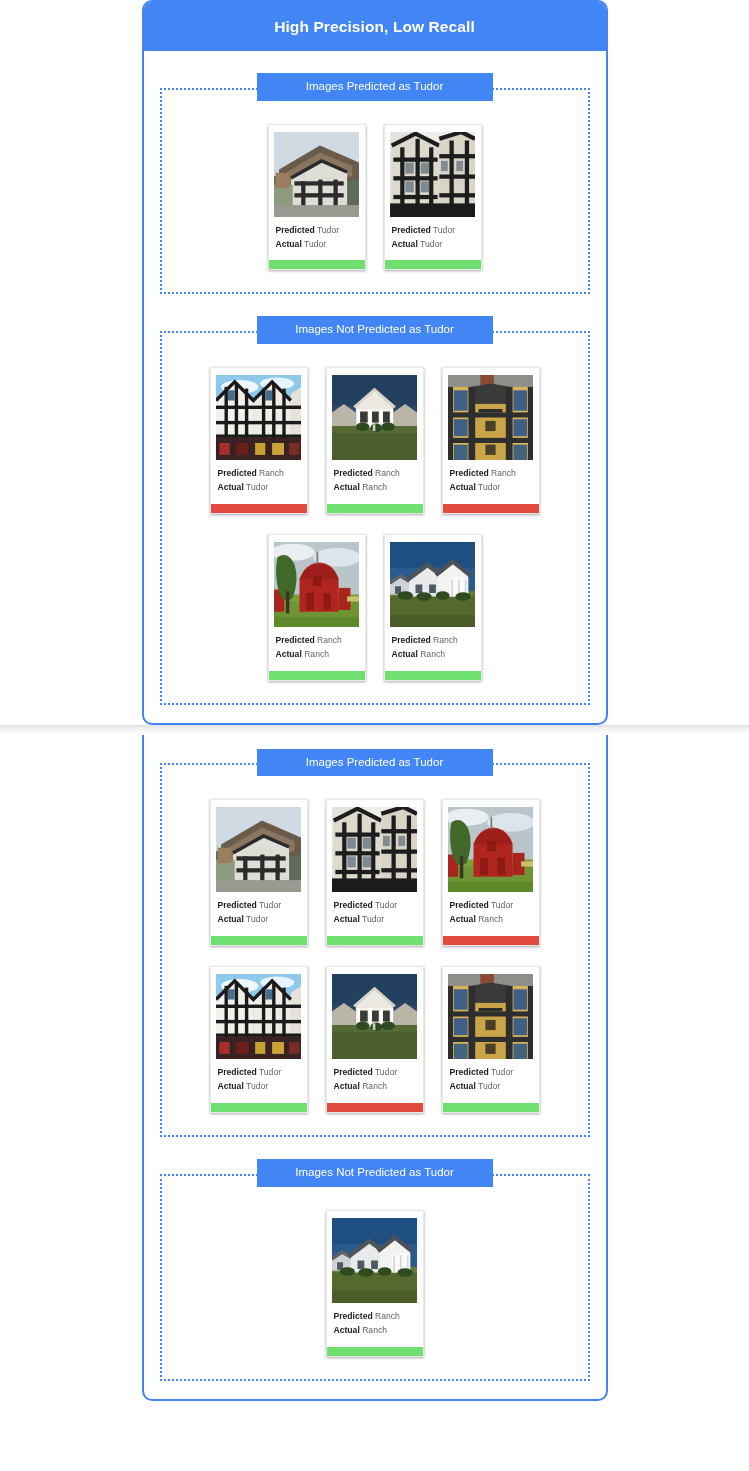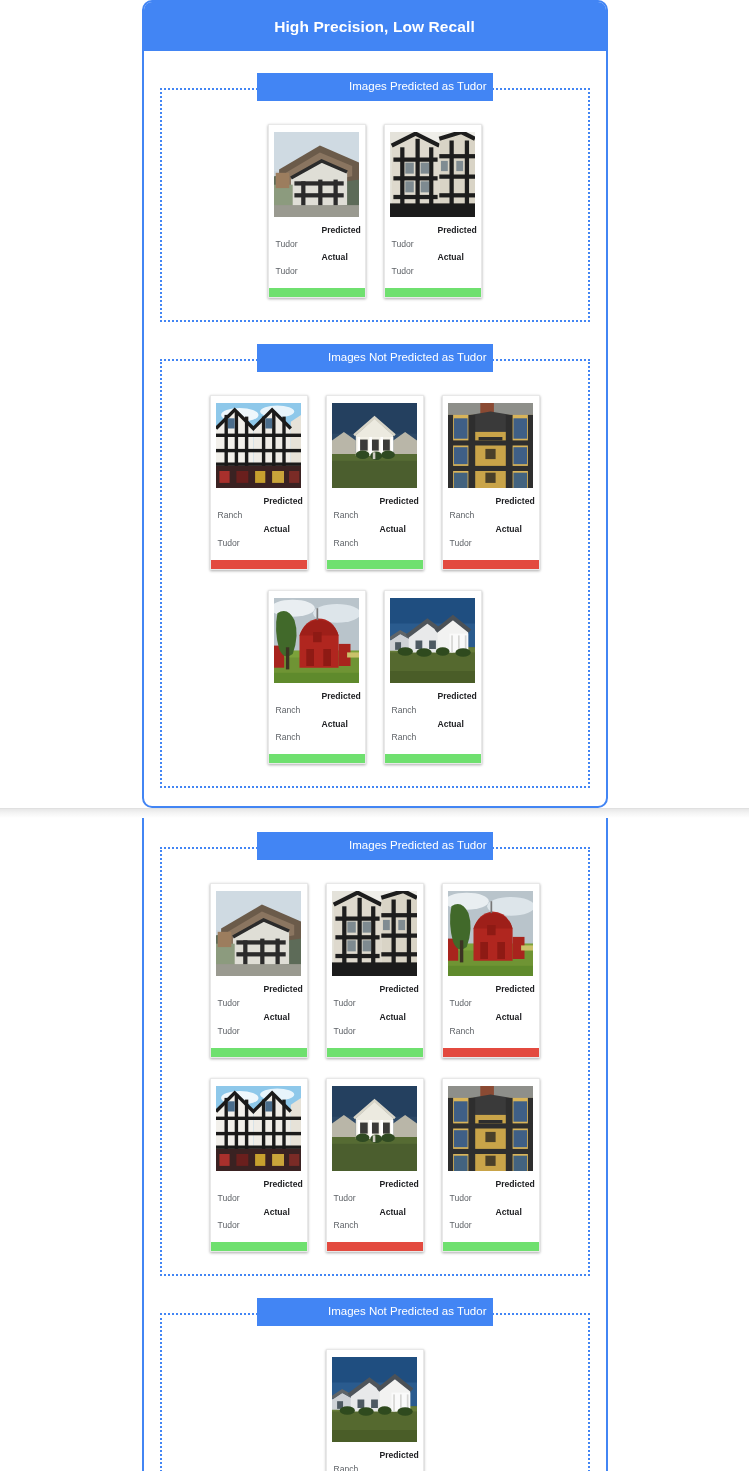--- a/index.html
+++ b/index.html
@@ -46,21 +46,21 @@
   .group { position: relative; margin: 22px 16px 0 16px; }
   .group-label {
     position: relative;
     z-index: 3;
     display: block;
     width: 236px;
     margin: 0 auto;
     background: #4285f4;
     color: #fff;
     font-size: 11.5px;
-    text-align: right;
+    text-align: center;
     padding: 7px 6px 8px 6px;
     line-height: 1.1;
   }
   .group-box {
     position: relative;
     margin-top: -13px;
     border: 2px dotted #4285f4;
     padding: 26px 10px 14px 10px;
     min-height: 60px;
   }
@@ -90,21 +90,21 @@
     position: relative;
     background: #777;
   }
   .card-thumb svg { display:block; width:100%; height:100%; }
   .card-meta {
     padding: 7px 0 9px 7px;
     font-size: 8.6px;
     line-height: 1.62;
     color: #5f6368;
   }
-  .card-meta .k { font-weight: bold; color: #202124; margin-left: 46px; }
+  .card-meta .k { font-weight: bold; color: #202124; }
   .card-meta .v { color: #5f6368; }
   .card-bar { height: 9px; width: 100%; margin-top: auto; }
   .bar-correct { background: #6fe06f; }
   .bar-wrong { background: #e34a3f; }
 </style>
 </head>
 <body>
 
 <div class="page">
     <div class="panel-wrap">

